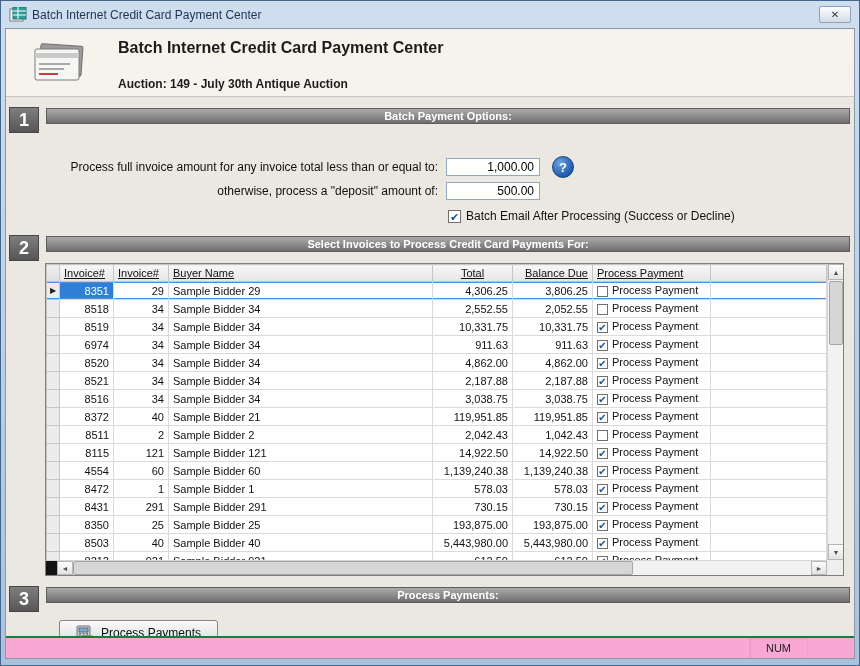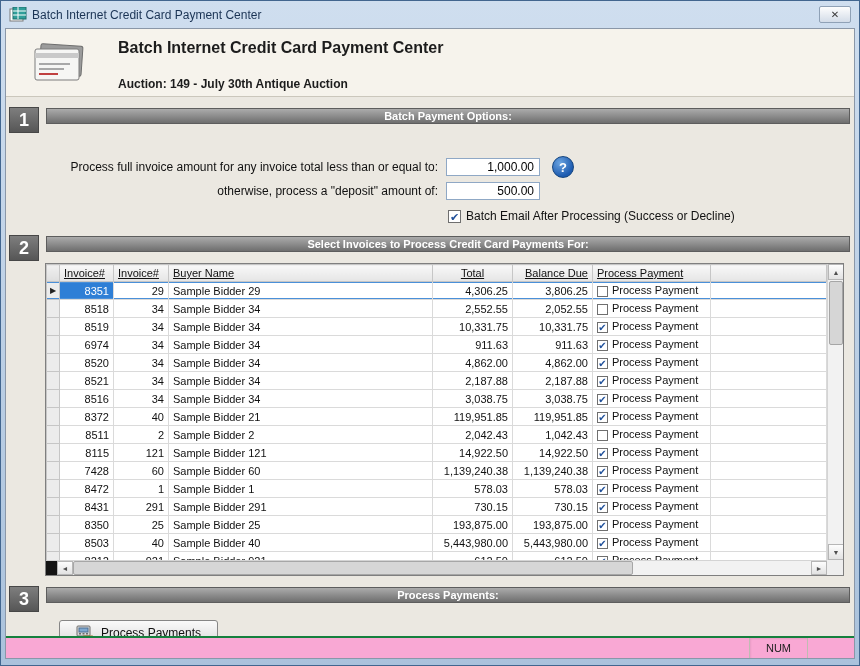--- a/index.html
+++ b/index.html
@@ -286,21 +286,21 @@
               <td class="num">8115</td>
               <td class="num">121</td>
               <td class="">Sample Bidder 121</td>
               <td class="num">14,922.50</td>
               <td class="num">14,922.50</td>
               <td class="c-pay"><span class="cb checked">✔</span><span>Process Payment</span></td>
               <td class=""></td>
             </tr>
             <tr>
               <td class="sel-cell"></td>
-              <td class="num">7428</td>
+              <td class="num">4554</td>
               <td class="num">60</td>
               <td class="">Sample Bidder 60</td>
               <td class="num">1,139,240.38</td>
               <td class="num">1,139,240.38</td>
               <td class="c-pay"><span class="cb checked">✔</span><span>Process Payment</span></td>
               <td class=""></td>
             </tr>
             <tr>
               <td class="sel-cell"></td>
               <td class="num">8472</td>

